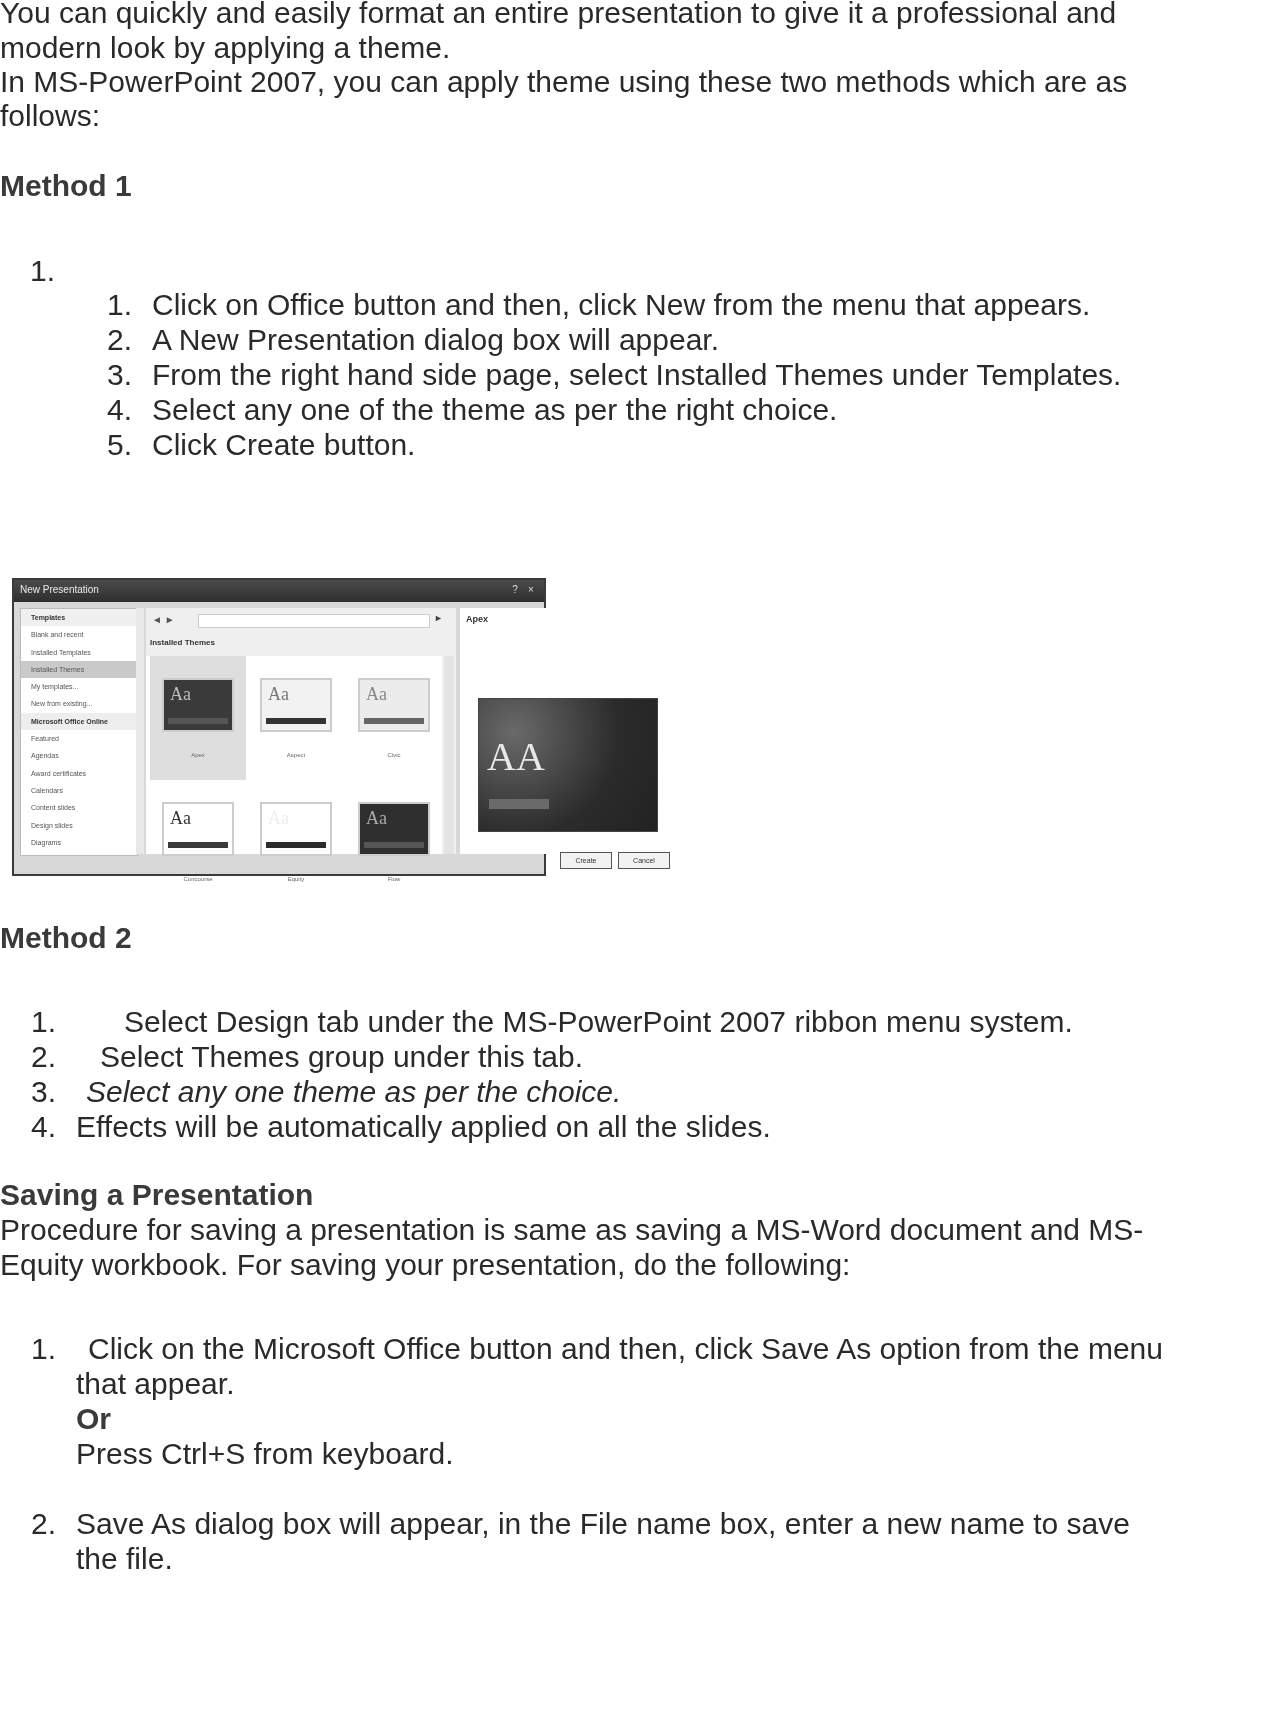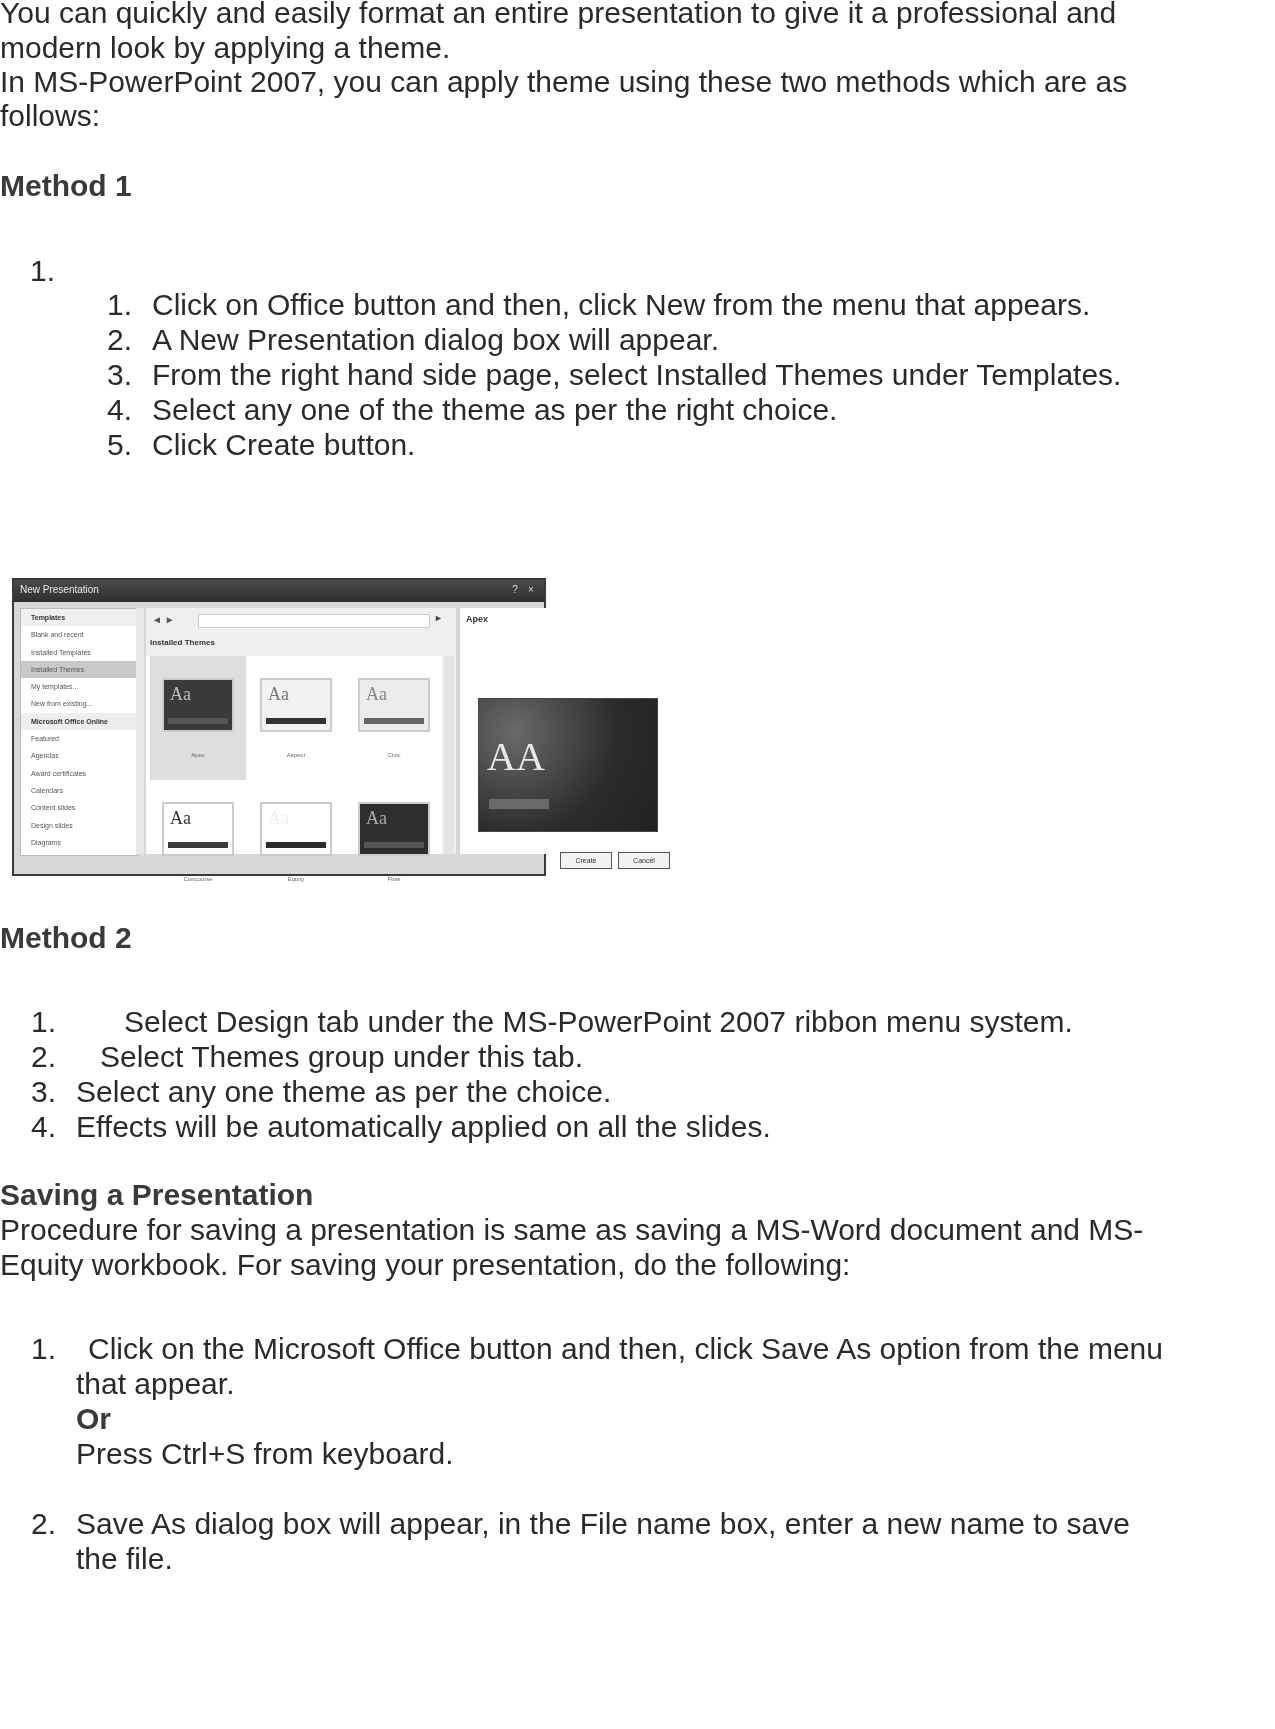--- a/index.html
+++ b/index.html
@@ -168,21 +168,21 @@
     <div class="li" style="top: 1004px; left: 0px;">
       <span class="num" style="left: 20px;">1.</span>
       <span style="position: absolute; left: 84px; margin-left: 40px;">Select Design tab under the MS-PowerPoint 2007 ribbon menu system.</span>
     </div>
     <div class="li" style="top: 1039px; left: 0px;">
       <span class="num" style="left: 20px;">2.</span>
       <span style="position: absolute; left: 76px; margin-left: 24px;">Select Themes group under this tab.</span>
     </div>
     <div class="li" style="top: 1074px; left: 0px;">
       <span class="num" style="left: 20px;">3.</span>
-      <span style="position: absolute; left: 76px;">Select any one theme as per the choice.</span>
+      <span style="position: absolute; left: 86px; font-style: italic;">Select any one theme as per the choice.</span>
     </div>
     <div class="li" style="top: 1109px; left: 0px;">
       <span class="num" style="left: 20px;">4.</span>
       <span style="position: absolute; left: 76px; text-align: right;">Effects will be automatically applied on all the slides.</span>
     </div>
   </div>
 
 <p class="p h" style="top:1177px">Saving a Presentation</p>
 <p class="p" style="top:1212px">Procedure for saving a presentation is same as saving a MS-Word document and MS-</p>
 <p class="p" style="top:1247px">Equity workbook. For saving your presentation, do the following:</p>

